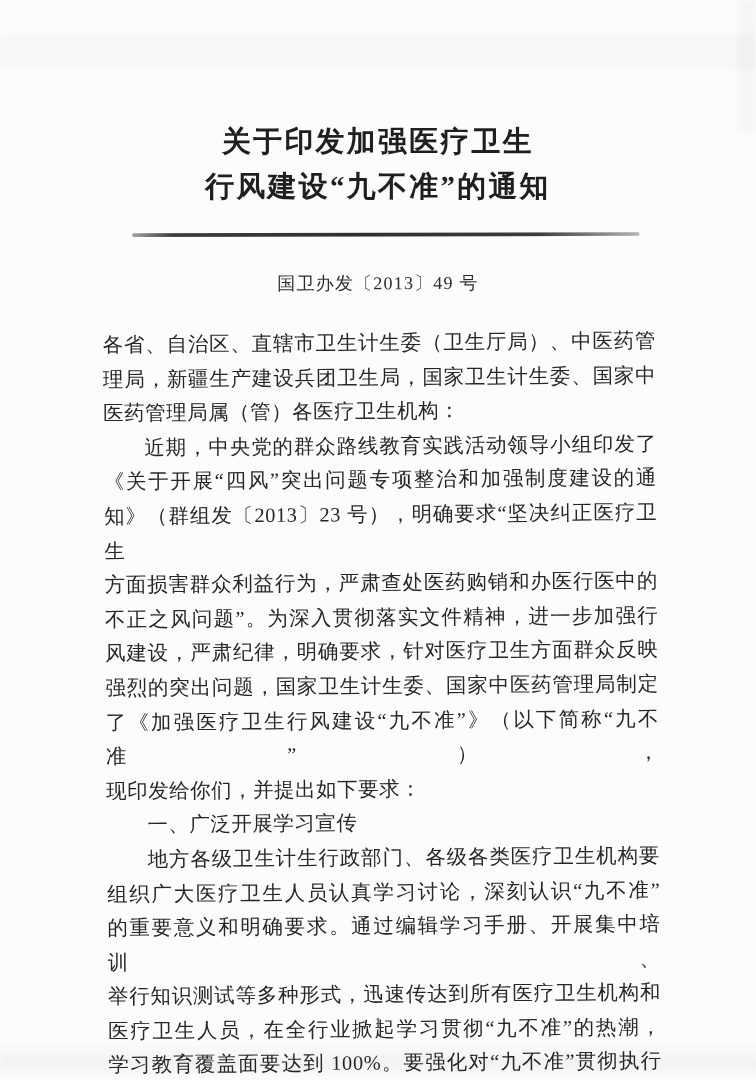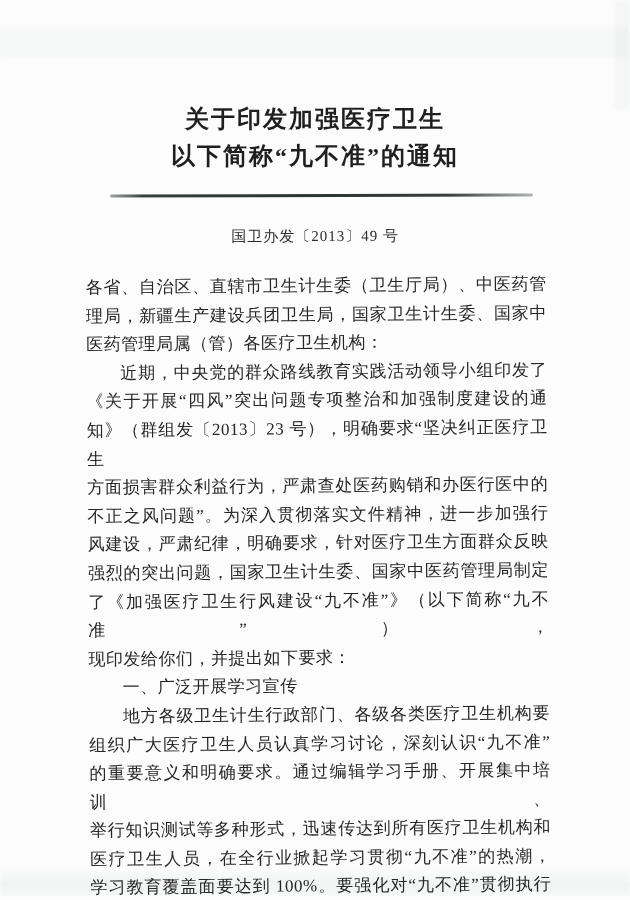--- a/index.html
+++ b/index.html
@@ -98,21 +98,21 @@
 <body>
 
 <div class="page">
 
   <div class="noise-top"></div>
   <div class="noise-right"></div>
   <div class="noise-bottom"></div>
 
   <div class="doc-title">
     <div>关于印发加强医疗卫生</div>
-    <div>以下简称“九不准”的通知</div>
+    <div>行风建设“九不准”的通知</div>
   </div>
 
   <div class="rule"></div>
 
   <div class="doc-number">国卫办发〔2013〕49 号</div>
 
   <div class="body-text">
     <div class="line full">各省、自治区、直辖市卫生计生委（卫生厅局）、中医药管</div>
     <div class="line full">理局，新疆生产建设兵团卫生局，国家卫生计生委、国家中</div>
     <div class="line">医药管理局属（管）各医疗卫生机构：</div>

